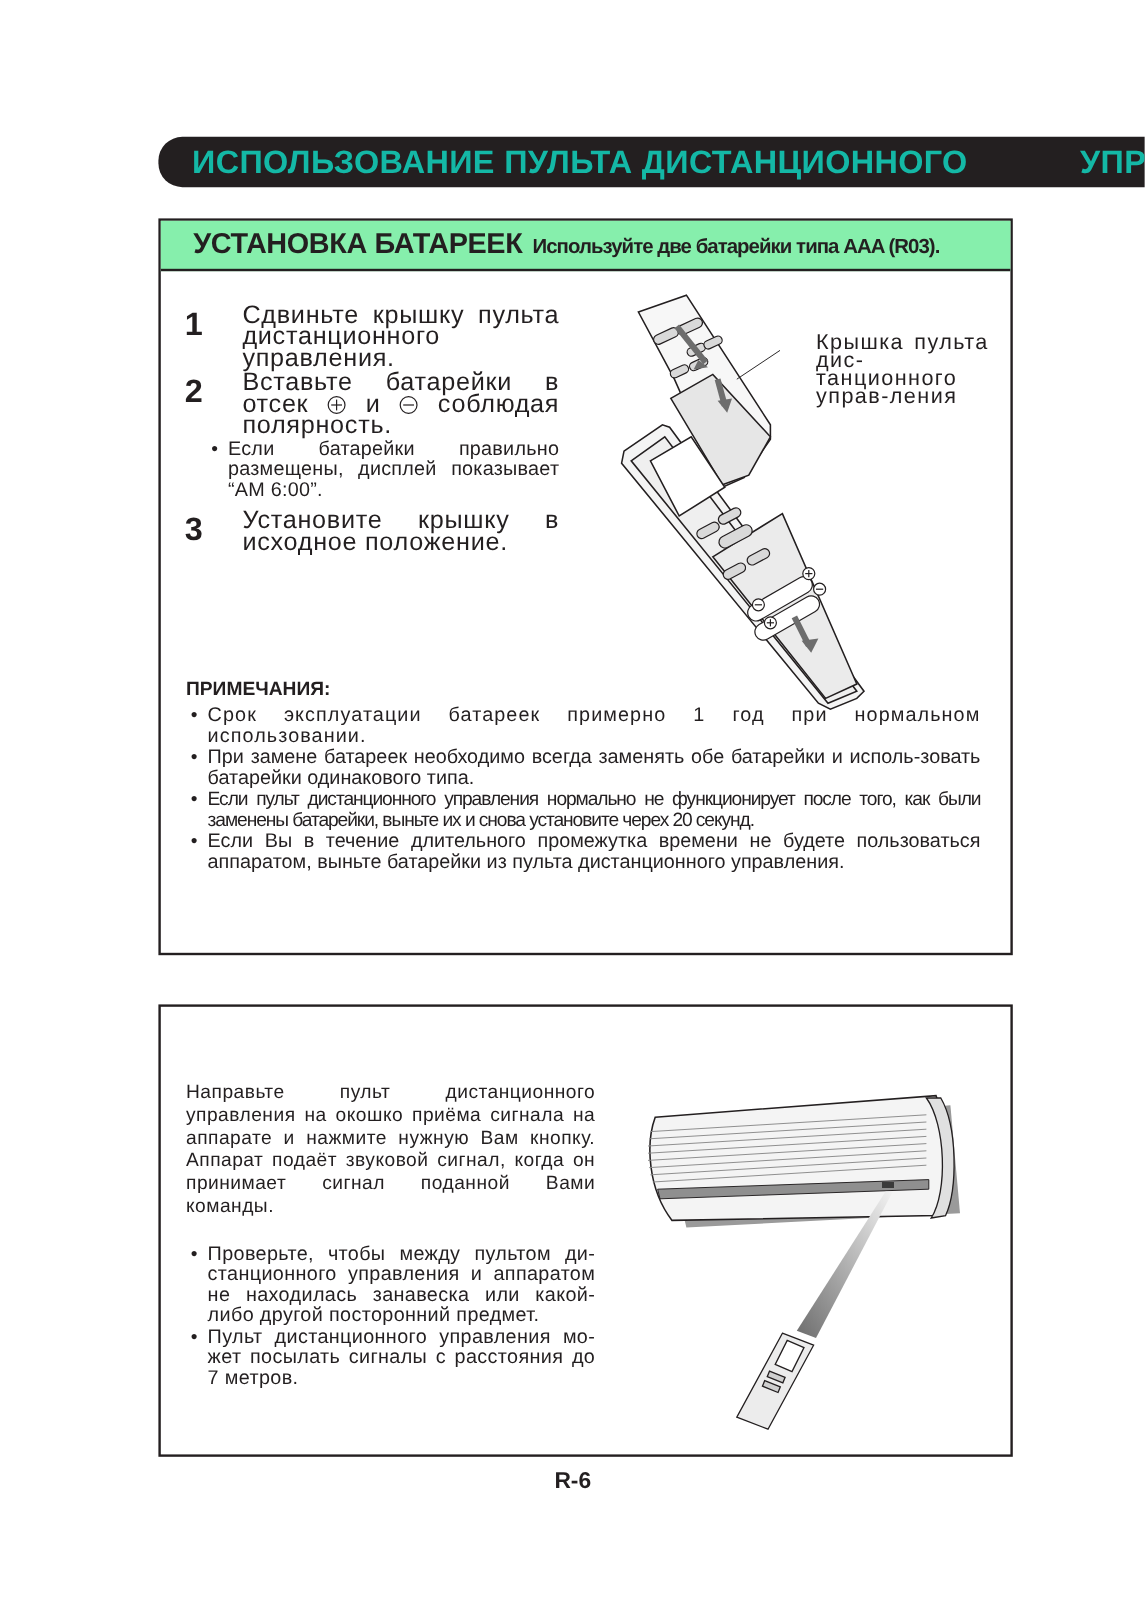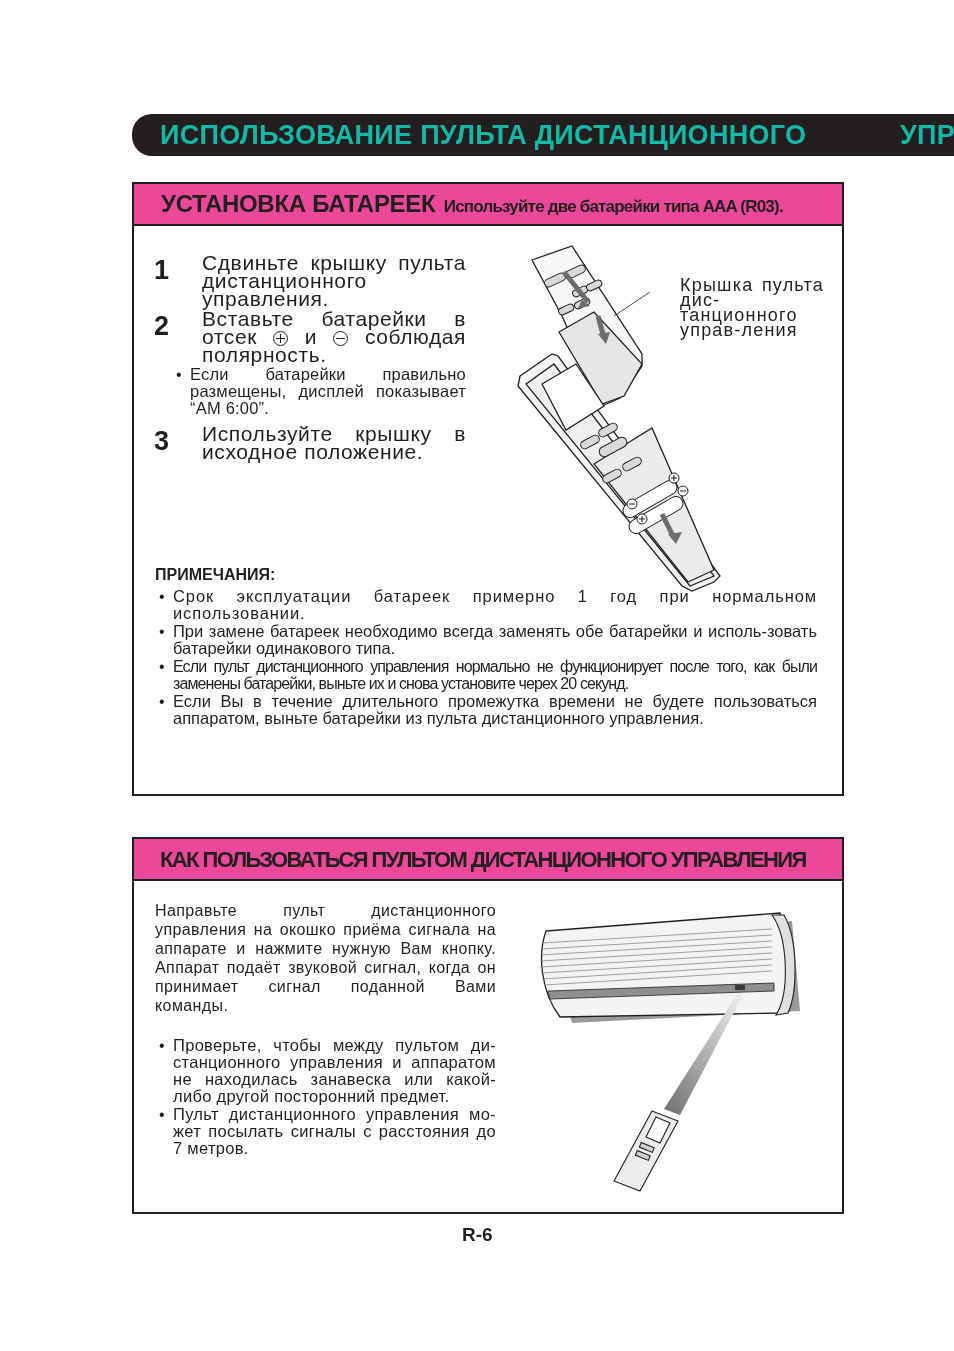--- a/index.html
+++ b/index.html
@@ -14,21 +14,21 @@
     line-height: 42px; white-space: nowrap; overflow: hidden;
   }
   .title-bar .t1 { position: absolute; left: 28px; top: 0; letter-spacing: 0.3px; }
   .title-bar .t2 { position: absolute; left: 768px; top: 0; letter-spacing: 0.3px; }
 
   .box {
     position: absolute; left: 132px; width: 712px;
     border: 2px solid #231f20; background: #ffffff; box-sizing: border-box;
   }
   .box-head {
-    background: #ec4899; border-bottom: 2px solid #231f20;
+    background: #86efac; border-bottom: 2px solid #231f20;
     height: 42px; box-sizing: border-box; position: relative;
     white-space: nowrap;
   }
   #box1 { top: 182px; height: 614px; }
   #box2 { top: 837px; height: 377px; }
 
   .box1-head-main {
     position: absolute; left: 27px; top: 6px;
     font-weight: bold; font-size: 24px; letter-spacing: -0.3px;
   }
@@ -127,21 +127,21 @@
       <span>соблюдая полярность.</span>
     </div>
     <div class="sub" style="margin-top:2px;">
       <span class="bullet-dot">•</span>
       <span>Если батарейки правильно размещены, дисплей показывает “AM 6:00”.</span>
     </div>
   </div>
 
   <div class="step" style="top:241px;">
     <div class="num">3</div>
-    <div class="txt">Используйте крышку в исходное положение.</div>
+    <div class="txt">Установите крышку в исходное положение.</div>
   </div>
 
   <svg style="left:368px; top:62px;" width="230" height="335" viewBox="0 0 230 335">
 
     <g stroke="#231f20" stroke-width="1.3" fill="#f2f2f2">
       <path d="M30 14 L70 0 L140 108 L140 120 L118 152 L100 160 L60 70 Z" fill="#f7f7f7"></path>
       <path d="M57 86 L92 66 L140 118 L122 150 L100 158 Z" fill="#e6e6e6"></path>
     </g>
     <g stroke="#231f20" stroke-width="1" fill="#d9d9d9">
       <rect x="42" y="30" width="22" height="8" rx="4" transform="rotate(-25 53 34)"></rect>
@@ -208,23 +208,20 @@
       <span>Если пульт дистанционного управления нормально не функционирует после того, как были заменены батарейки, выньте их и снова установите черех 20 секунд.</span>
     </div>
     <div class="note">
       <span class="bullet-dot">•</span>
       <span>Если Вы в течение длительного промежутка времени не будете пользоваться аппаратом, выньте батарейки из пульта дистанционного управления.</span>
     </div>
   </div>
 </div>
 
 <div class="box" id="box2">
-  <div class="box-head">
-    <div class="box2-head-main">КАК ПОЛЬЗОВАТЬСЯ ПУЛЬТОМ ДИСТАНЦИОННОГО УПРАВЛЕНИЯ</div>
-  </div>
 
   <div class="lead">Направьте пульт дистанционного управления на окошко приёма сигнала на аппарате и нажмите нужную Вам кнопку. Аппарат подаёт звуковой сигнал, когда он принимает сигнал поданной Вами команды.</div>
 
   <div class="b2-bullets">
     <div class="note">
       <span class="bullet-dot">•</span>
       <span>Проверьте, чтобы между пультом ди-станционного управления и аппаратом не находилась занавеска или какой-либо другой посторонний предмет.</span>
     </div>
     <div class="note">
       <span class="bullet-dot">•</span>

